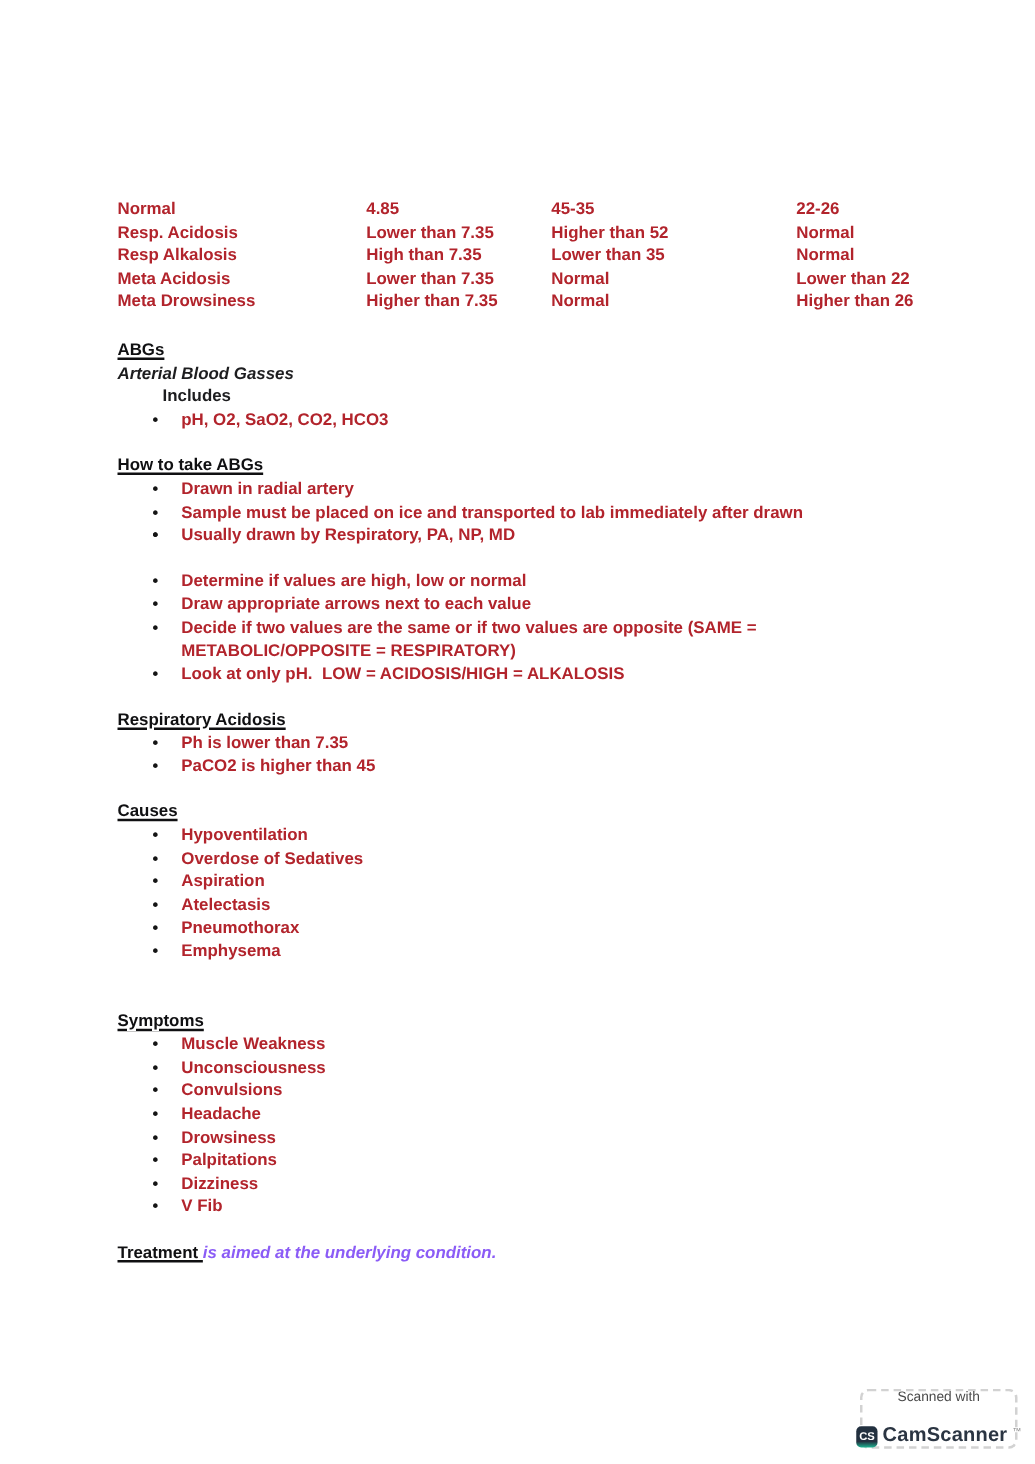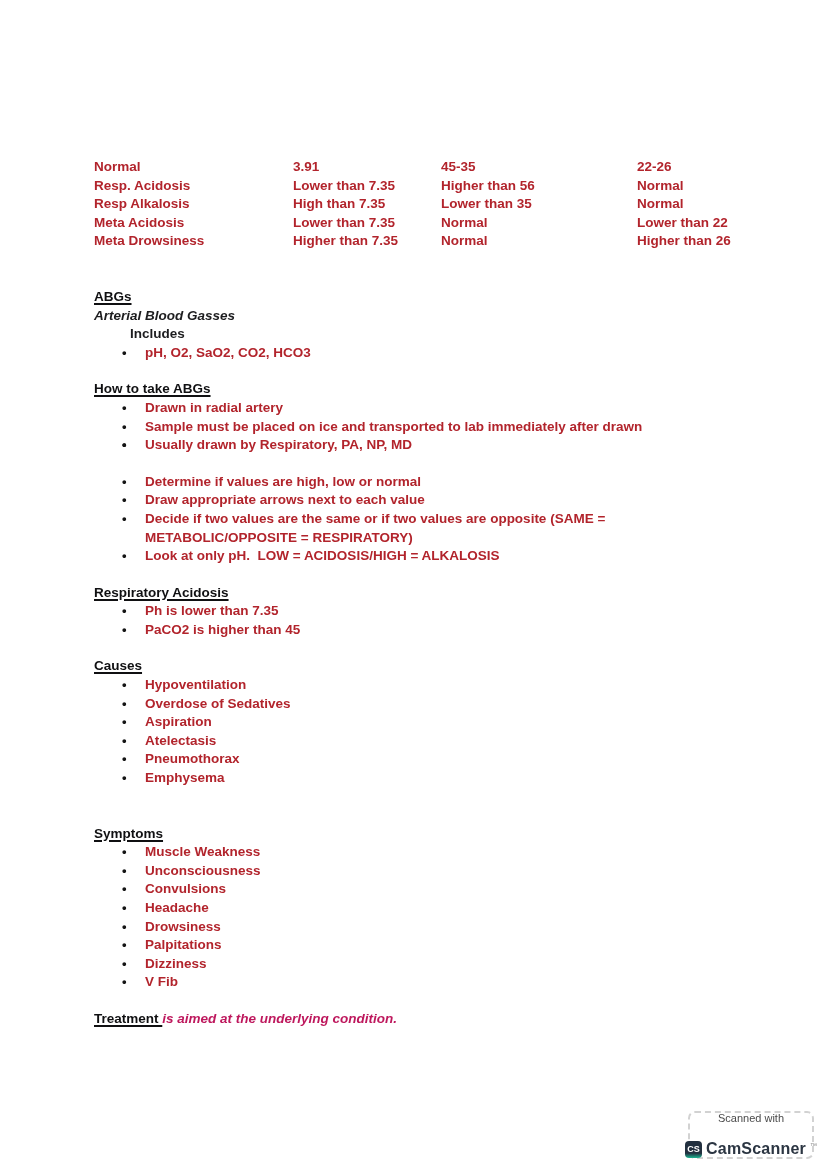--- a/index.html
+++ b/index.html
@@ -30,21 +30,21 @@
   ul.blist .dot{
     position:absolute;left:28px;top:0;color:#141414;font-size:13px;
   }
   ul.blist .btext{color:#b2242c;white-space:pre-wrap;}
   
   .treatment{margin-top:18px;}
   .t-head{
     color:#101012;text-decoration:underline;text-underline-offset:2px;
     text-decoration-thickness:1.5px;white-space:pre;
   }
-  .t-rest{color:#be185d;font-style:italic;font-weight:600;white-space:pre-wrap;}
+  .t-rest{color:#8b5cf6;font-style:italic;font-weight:600;white-space:pre-wrap;}
   
   .badge{
     position:absolute;left:688px;top:1111px;width:126px;height:48px;
     background:#ffffff;border:2px dashed #d2d2d2;border-radius:7px;
     display:flex;flex-direction:column;align-items:center;justify-content:center;
     box-sizing:border-box;gap:16px;
   }
   .badge-line1{font-size:11px;color:#4a4a4a;font-weight:400;line-height:12px;}
   .badge-line2{display:flex;align-items:center;gap:4px;}
   .cs-icon{
@@ -58,28 +58,28 @@
 </style>
 </head>
 <body>
 
 <div class="page">
   <div class="content">
 
     <div class="vtable">
       <div class="vrow">
         <span class="vcell">Normal</span>
-        <span class="vcell">3.91</span>
+        <span class="vcell">4.85</span>
         <span class="vcell">45-35</span>
         <span class="vcell">22-26</span>
       </div>
       <div class="vrow">
         <span class="vcell">Resp. Acidosis</span>
         <span class="vcell">Lower than 7.35</span>
-        <span class="vcell">Higher than 56</span>
+        <span class="vcell">Higher than 52</span>
         <span class="vcell">Normal</span>
       </div>
       <div class="vrow">
         <span class="vcell">Resp Alkalosis</span>
         <span class="vcell">High than 7.35</span>
         <span class="vcell">Lower than 35</span>
         <span class="vcell">Normal</span>
       </div>
       <div class="vrow">
         <span class="vcell">Meta Acidosis</span>
@@ -88,21 +88,21 @@
         <span class="vcell">Lower than 22</span>
       </div>
       <div class="vrow">
         <span class="vcell">Meta Drowsiness</span>
         <span class="vcell">Higher than 7.35</span>
         <span class="vcell">Normal</span>
         <span class="vcell">Higher than 26</span>
       </div>
     </div>
 
-    <div class="section" style="margin-top:37px;">
+    <div class="section" style="margin-top:20px;">
       <div class="sec-head">ABGs</div>
       <div class="subtitle">Arterial Blood Gasses</div>
       <div class="inc-label">Includes</div>
       <ul class="blist">
         <li><span class="dot">•</span><span class="btext">pH, O2, SaO2, CO2, HCO3</span></li>
       </ul>
     </div>
 
     <div class="section">
       <div class="sec-head">How to take ABGs</div>

